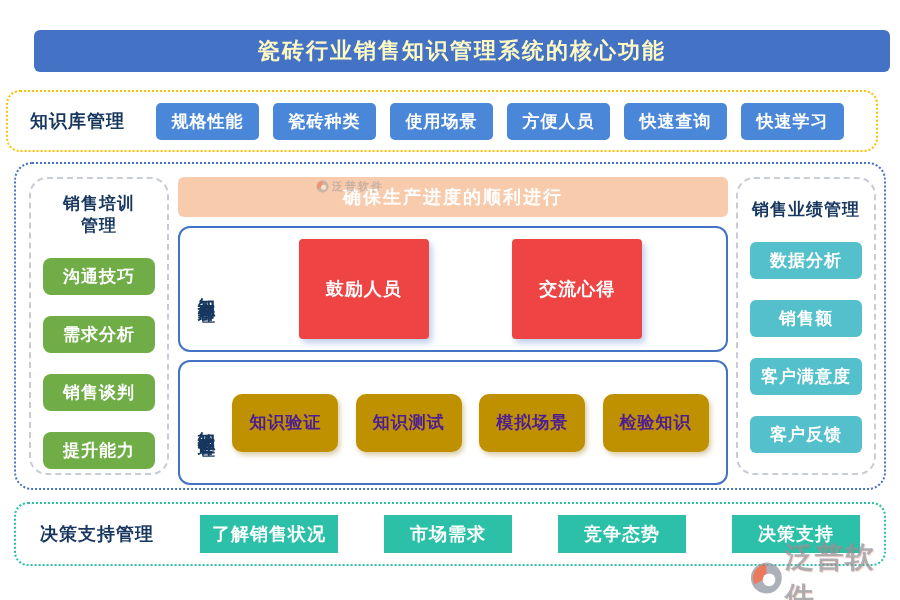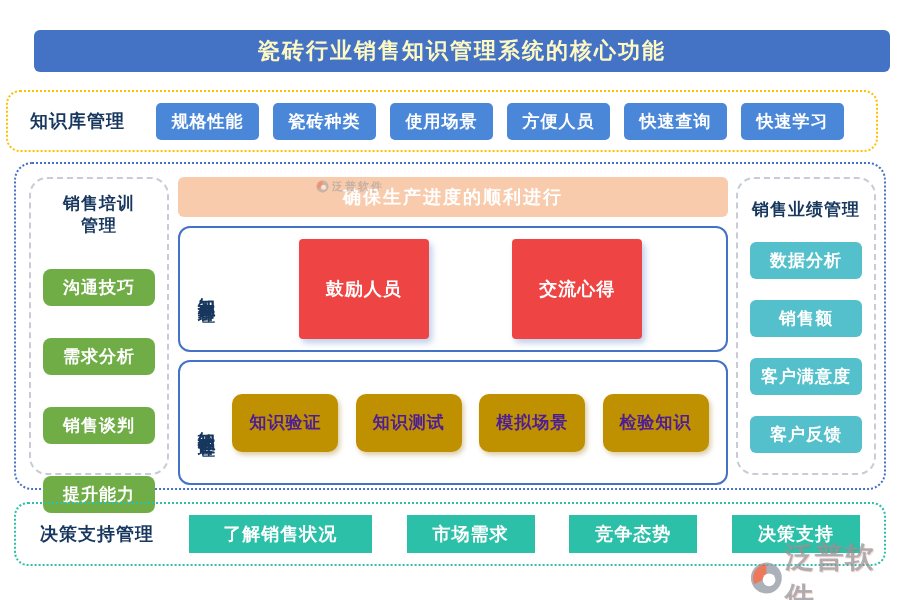--- a/index.html
+++ b/index.html
@@ -50,21 +50,21 @@
   .side-title {
     color: #17375E; font-size: 17px; font-weight: bold; letter-spacing: 1px;
     text-align: center; line-height: 1.3; margin-top: 14px;
   }
   .side-title.wrap2 { width: 80px; }
   .green-btn, .teal-btn {
     color: #fff; font-size: 17px; font-weight: bold; letter-spacing: 1px;
     display: flex; align-items: center; justify-content: center;
     width: 112px; height: 37px; flex: none;
   }
-  .green-btn { background: #70AD47; border-radius: 8px; margin-top: 32px; }
+  .green-btn { background: #70AD47; border-radius: 8px; margin-top: 21px; }
   .teal-btn  { background: #54C0CB; border-radius: 6px; margin-top: 21px; }
   .side-panel.right .side-title { margin-top: 20px; }
 
   .center-col { position: absolute; left: 162px; top: 13px; width: 550px; }
   .banner {
     position: relative; width: 550px; height: 40px;
     background: #F8CBAD; border-radius: 6px;
     display: flex; align-items: center; justify-content: center;
     color: #fff; font-size: 18px; font-weight: bold; letter-spacing: 2px;
   }
@@ -110,21 +110,21 @@
   }
   .ds-label {
     color: #17375E; font-size: 18px; font-weight: bold; letter-spacing: 1px;
     flex: none;
   }
   .ds-btn {
     background: #2CC0A8; color: #fff; font-size: 18px; font-weight: bold;
     letter-spacing: 1px; height: 38px; flex: none;
     display: flex; align-items: center; justify-content: center;
   }
-  .ds-btn.w1 { width: 183px; }
+  .ds-btn.w1 { width: 138px; }
   .ds-btn.w2 { width: 128px; }
 
   
   .corner-watermark {
     position: absolute; left: 750px; top: 538px; width: 150px;
     display: flex; flex-direction: column; align-items: flex-end;
     z-index: 5; opacity: 0.9;
   }
   .cw-row { display: flex; align-items: center; gap: 2px; }
   .cw-row svg { width: 34px; height: 34px; opacity: 0.85; }

